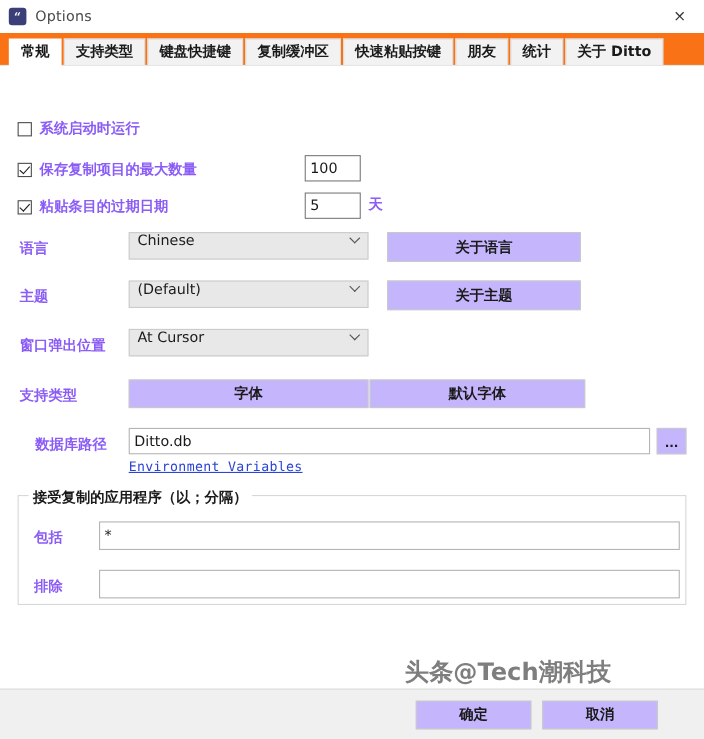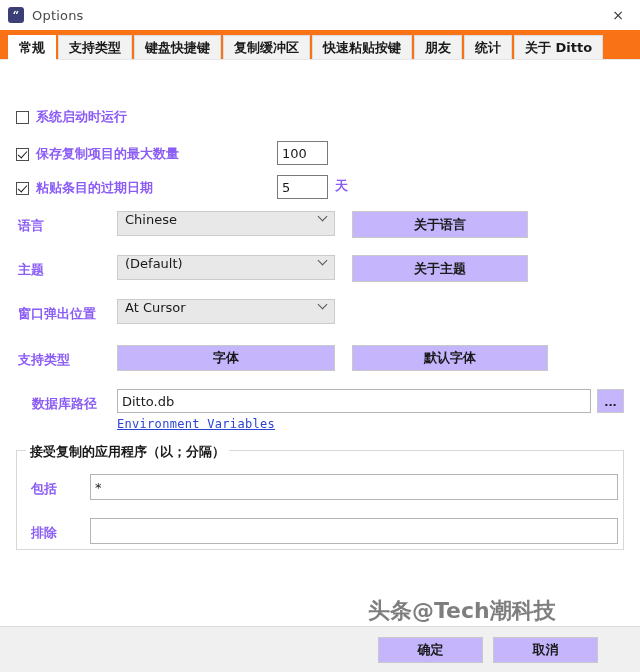--- a/index.html
+++ b/index.html
@@ -321,21 +321,21 @@
   </div>
   <div class="combo" style="position:absolute; left:117px; top:239px; width:218px;">
     <span class="cval">At Cursor</span>
     <span class="chev"></span>
   </div>
 
   <div class="row" style="left:18px; top:291px;">
     <span class="lbl">支持类型</span>
   </div>
   <div class="btn" style="position:absolute; left:117px; top:285px; width:218px; height:26px;">字体</div>
-  <div class="btn" style="position:absolute; left:352px; top:285px; width:196px; height:26px;">默认字体</div>
+  <div class="btn" style="position:absolute; left:336px; top:285px; width:196px; height:26px;">默认字体</div>
 
   <div class="row" style="left:32px; top:335px;">
     <span class="lbl">数据库路径</span>
   </div>
   <input class="tinput flat" style="position: absolute; left: 117px; top: 329px; width: 474px;" value="Ditto.db">
   <div class="btn" style="position:absolute; left:597px; top:329px; width:27px; height:24px; font-size:11px; align-items:flex-end; padding-bottom:3px;">...</div>
   <div style="position:absolute; left:117px; top:357px;" class="envlink">Environment Variables</div>
 
   <div class="groupbox" style="left:16px; top:390px; width:608px; height:100px;">
     <div class="group-title">接受复制的应用程序（以；分隔）</div>

